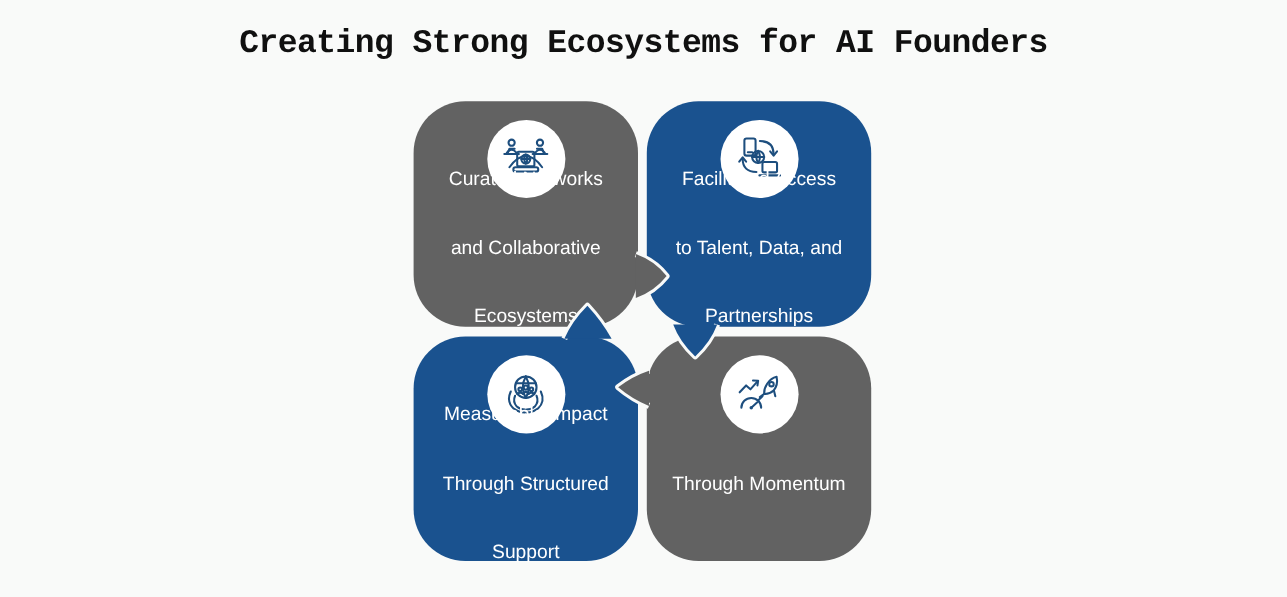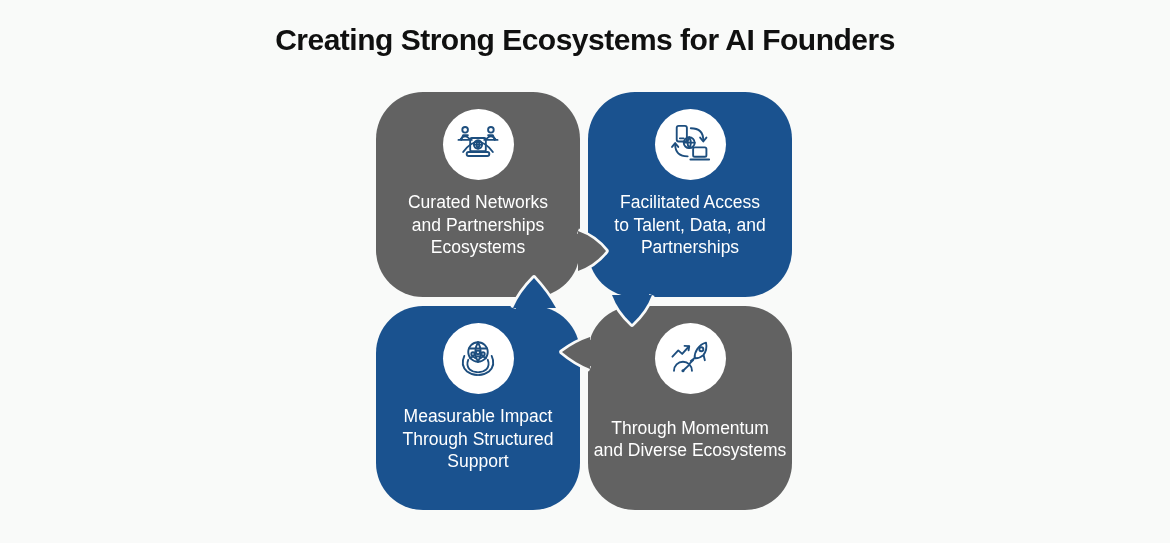--- a/index.html
+++ b/index.html
@@ -8,42 +8,42 @@
     width:1170px;height:543px;
     background:#f9faf9;
     overflow:hidden;
     font-family:"Liberation Sans", sans-serif;
   }
   .title{
     position:absolute;left:0;top:22px;width:1170px;
     margin:0;text-align:center;
     font-size:30px;font-weight:800;letter-spacing:-0.5px;
     color:#101010;line-height:36px;
-    font-family:Liberation Sans, sans-serif;
+    font-family:Liberation Mono, monospace;
   }
   .bubble{
     position:absolute;width:204px;border-radius:47px;z-index:1;
   }
   .bubble.gray{background:#626262;}
   .bubble.blue{background:#1a528f;}
   .bubble.tl{left:376px;top:92px;height:205px;}
   .bubble.tr{left:588px;top:92px;height:205px;}
   .bubble.bl{left:376px;top:306px;height:204px;}
   .bubble.br{left:588px;top:306px;height:204px;}
   .icon-circle{
     position:absolute;left:50%;top:17px;margin-left:-35.5px;
     width:71px;height:71px;border-radius:50%;background:#ffffff;
     display:flex;align-items:center;justify-content:center;
   }
   .icon-circle svg{width:50px;height:50px;display:block;}
   .bubble-text{
     position:absolute;left:0;top:97px;width:100%;height:72px;
     display:flex;flex-direction:column;justify-content:center;
     text-align:center;color:#ffffff;
-    font-size:17.5px;line-height:22.4px;white-space:nowrap;
+    font-size:17.5px;line-height:22.4px;white-space:nowrap;gap:40px;
   }
   .tail{position:absolute;z-index:3;overflow:visible;}
   .tail .edge{fill:none;stroke:#f9faf9;stroke-width:5.5;stroke-linecap:butt;stroke-linejoin:round;}
   .tail .body-fill{stroke:none;}
   .tail .body-fill.gray{fill:#626262;}
   .tail .body-fill.blue{fill:#1a528f;}
   .lineart{fill:none;stroke:#1d4e7e;stroke-width:2.4;stroke-linecap:round;stroke-linejoin:round;}
   .lineart .solid{fill:#1d4e7e;stroke:none;}
 </style>
 </head>
@@ -67,21 +67,21 @@
         <path d="M53.5,25.5 L51,19.5 H45"></path>
         <rect x="22" y="23" width="20" height="17" rx="2"></rect>
         <circle cx="32" cy="31.5" r="5.2"></circle>
         <path d="M26.8,31.5 H37.2"></path>
         <path d="M32,26.3 Q28.4,31.5 32,36.7 Q35.6,31.5 32,26.3"></path>
         <rect x="17.5" y="41" width="29" height="5" rx="2.5"></rect>
       </svg>
     </div>
     <div class="bubble-text">
       <div>Curated Networks</div>
-      <div>and Partnerships</div>
+      <div>and Collaborative</div>
       <div>Ecosystems</div>
     </div>
   </div>
 
   <div class="bubble blue bl">
     <div class="icon-circle">
       <svg class="lineart" viewBox="0 0 64 64">
         <circle cx="32" cy="23" r="12.5"></circle>
         <path d="M20.5,18.5 H43.5"></path>
         <path d="M32,10.5 Q25,23 32,35.5"></path>
@@ -138,21 +138,20 @@
         <path d="M38.5,30.5 L33,34.5"></path>
         <path d="M49.5,27.5 L51,33.5"></path>
         <path d="M36,33.5 L31.5,38"></path>
         <path d="M11.5,47 A11.5,11.5 0 0 1 34.5,47"></path>
         <path d="M23,47 L30,40.5"></path>
         <circle class="solid" cx="23" cy="47" r="2"></circle>
       </svg>
     </div>
     <div class="bubble-text">
       <div>Through Momentum</div>
-      <div>and Diverse Ecosystems</div>
     </div>
   </div>
 
   <svg class="tail" style="left:568px;top:220px;" width="48" height="62" viewBox="0 0 48 62">
     <path class="edge" d="M10,11 Q27,17 38,31 Q27,45 10,51"></path>
     <path class="body-fill gray" d="M10,11 Q27,17 38,31 Q27,45 10,51 Z"></path>
   </svg>
 
   <svg class="tail" style="left:600px;top:288px;" width="64" height="46" viewBox="0 0 64 46">
     <path class="edge" d="M12,7 Q18,23 32,36 Q46,23 52,7"></path>

